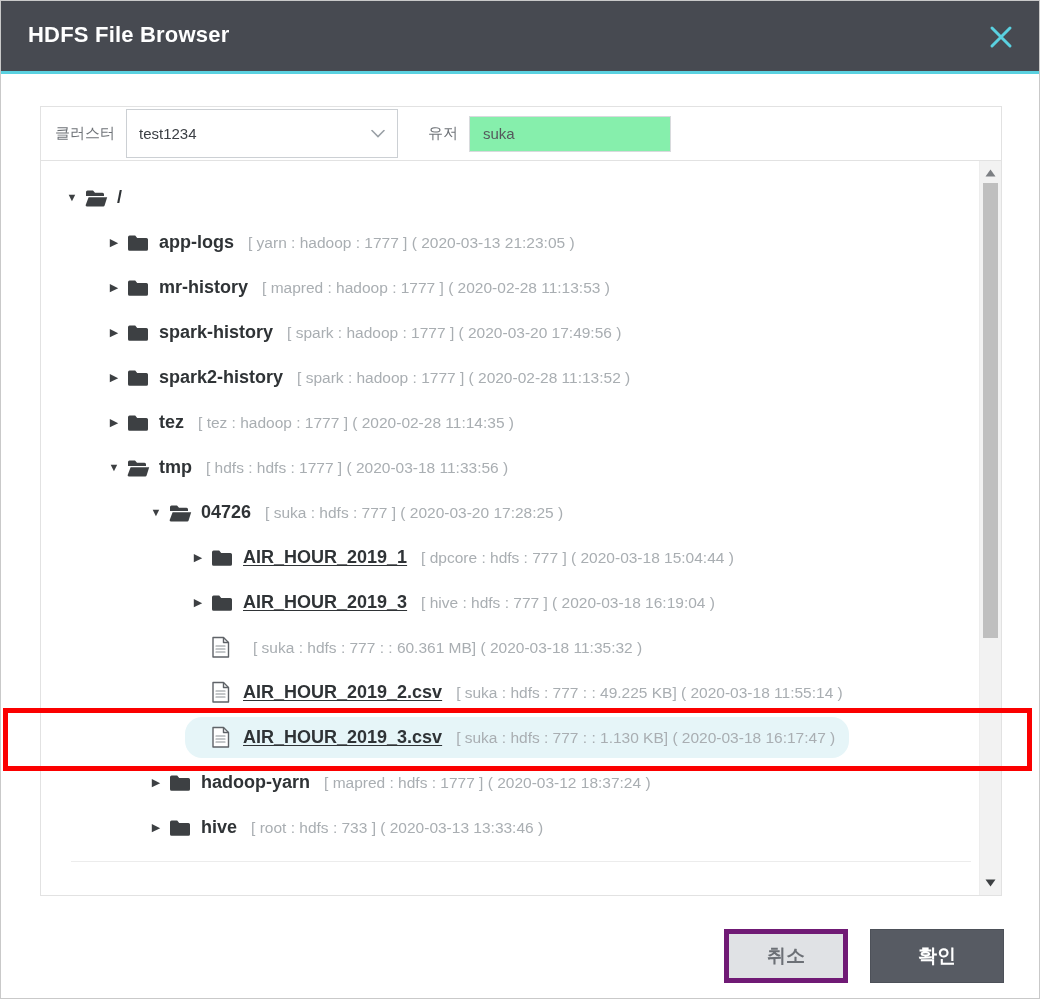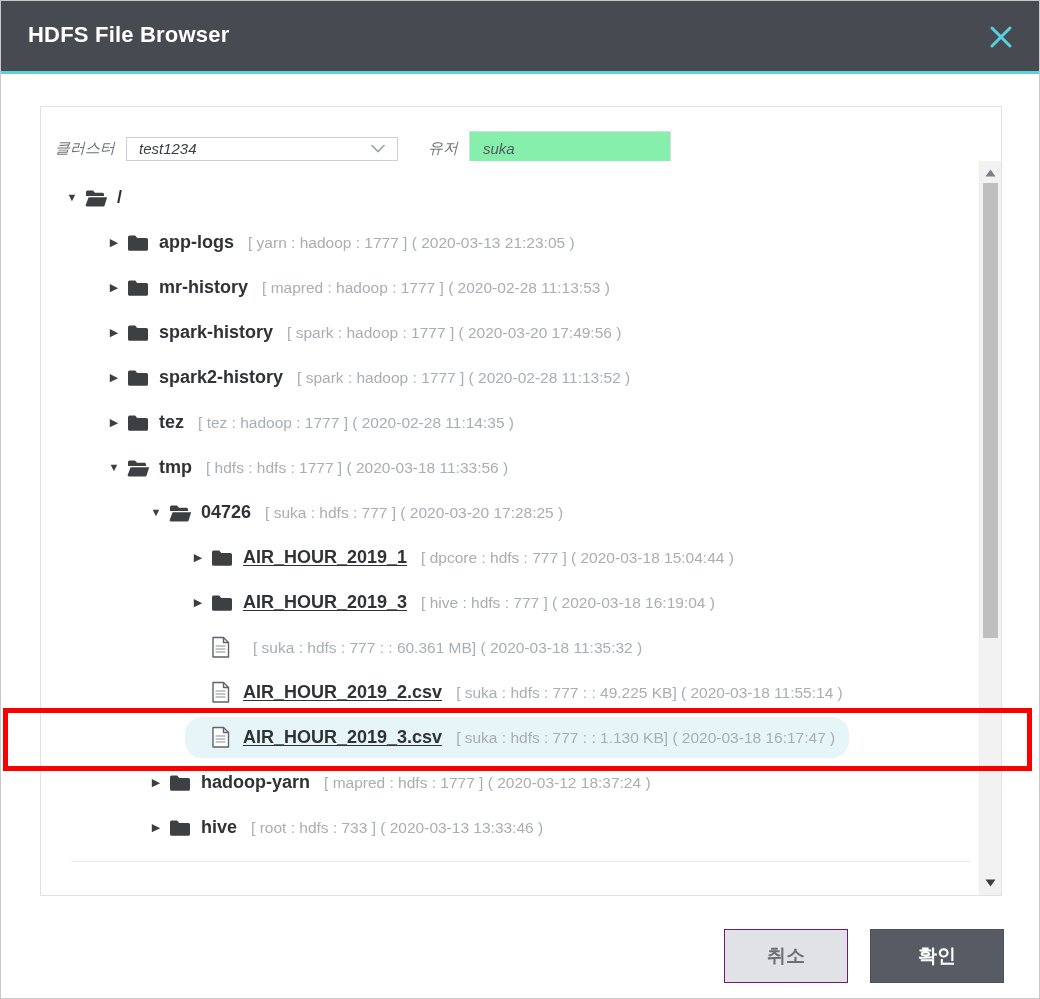--- a/index.html
+++ b/index.html
@@ -50,35 +50,35 @@
     left: 39px; top: 105px;
     width: 962px; height: 790px;
     border: 1px solid #e2e2e2;
     box-sizing: border-box;
     background: #ffffff;
   }
 
   
   .filterbar {
     position: absolute;
-    left: 0; top: 15px;
+    left: 0; top: 0;
     width: 960px; height: 54px;
     border-bottom: 1px solid #e2e2e2;
     box-sizing: border-box;
-    display: flex; align-items: center; font-style: italic;
+    display: flex; align-items: center;
   }
   .filter-label {
     font-size: 15px; color: #6f7378;
     margin-left: 14px; margin-right: 11px;
     white-space: nowrap;
   }
   .filter-label.user { margin-left: 30px; }
   .select-box {
     position: relative;
-    width: 272px; height: 24px;
+    width: 272px; height: 49px;
     border: 1px solid #ccd0d4;
     background: #ffffff;
     box-sizing: border-box;
     display: flex; align-items: center;
     cursor: pointer;
   }
   .select-box .val {
     font-size: 15px; color: #3b3f44;
     margin-left: 12px;
   }
@@ -191,21 +191,21 @@
     top: 10px;
     height: 54px;
     display: flex; align-items: center; justify-content: center;
     font-size: 19px; font-weight: bold;
     box-sizing: border-box;
     cursor: pointer;
   }
   .btn-cancel {
     right: 193px; width: 124px;
     background: #e0e2e5; color: #6c7076;
-    border: 1px solid #701a75;
+    border: 5px solid #701a75;
   }
   .btn-ok {
     right: 37px; width: 134px;
     background: #575b63; color: #ffffff;
     border: 1px solid #4d5159;
   }
 
   
   .annot-box {
     position: absolute;

